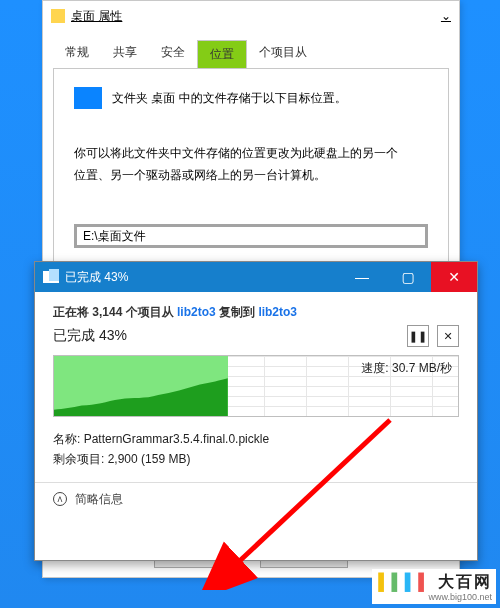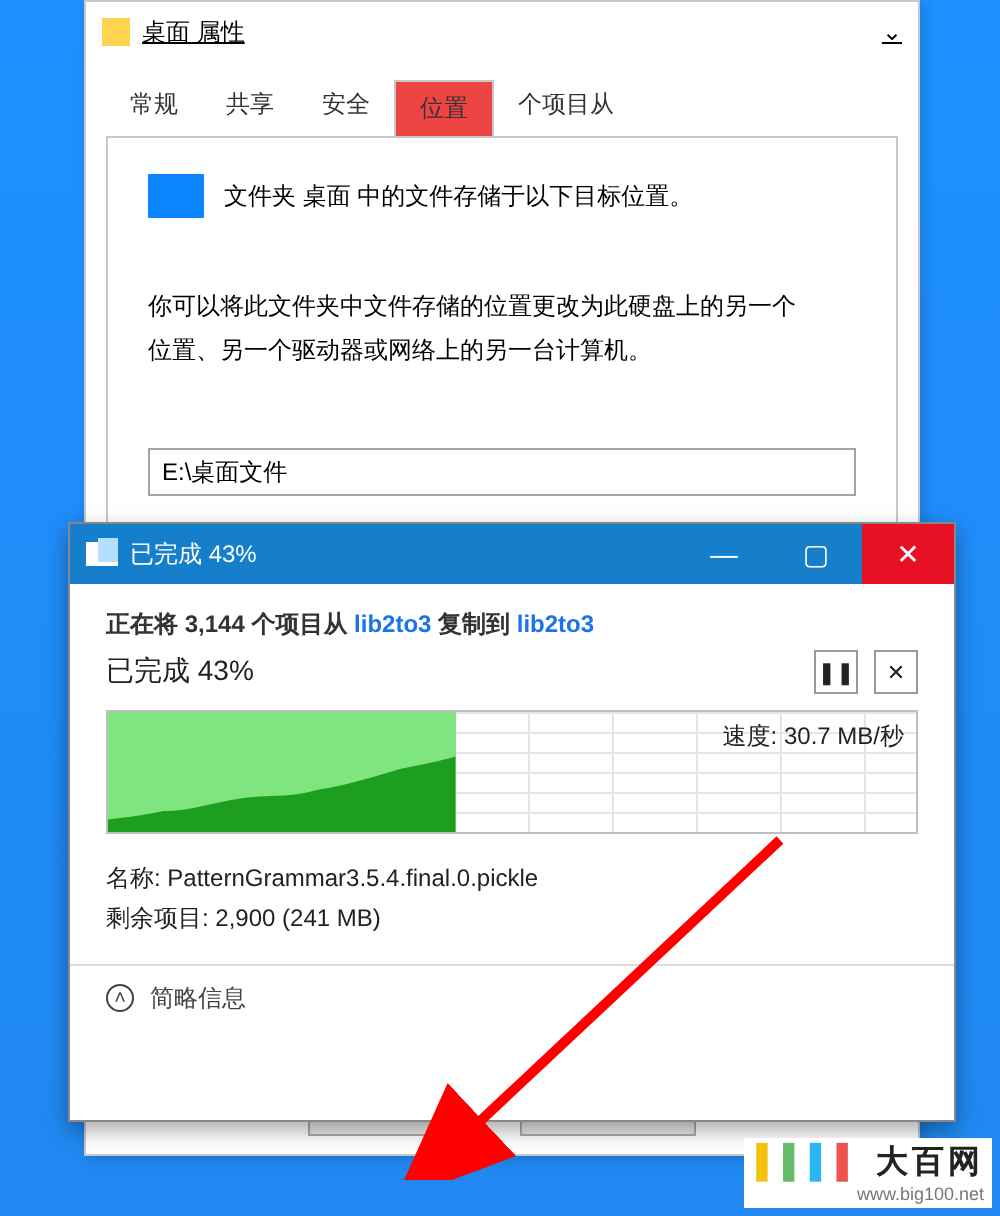--- a/index.html
+++ b/index.html
@@ -43,21 +43,21 @@
   }
   .tab {
     padding: 5px 12px;
     color: #333;
     cursor: pointer;
   }
   .tab.active {
     border: 1px solid #c8c8c8;
     border-bottom: 1px solid #fff;
     position: relative; top: 1px;
-    background: #ef4444;
+    background: #84cc16;
   }
   .tabpage {
     border: 1px solid #c8c8c8;
     margin: 0 10px 10px 10px;
     padding: 18px 14px 14px 14px;
     height: 470px;
     position: relative;
   }
   .folder-row {
     display: flex; align-items: center;
@@ -72,21 +72,21 @@
     padding: 20px 6px 0 6px;
     line-height: 1.8;
     color: #000;
   }
   .path-input {
     margin: 38px 6px 0 6px;
   }
   .path-input input {
     width: 100%;
     height: 24px;
-    border: 1px solid #a3a3a3;
+    border: 3px solid #a3a3a3;
     padding: 2px 6px;
     font-size: 12px;
     font-family: inherit;
   }
   .btn-row {
     position: absolute;
     left: 0; right: 0; bottom: 0;
     height: 44px;
     display: flex;
     justify-content: center;
@@ -266,21 +266,21 @@
           <path d="M0,40 L0,34 C6,33 10,32 16,30 C24,30 30,26 38,24 C46,22 52,24 60,20 C68,18 76,14 84,10 C90,8 96,6 100,4 L100,40 Z" fill="#1e9e1e"></path>
         </svg>
       </div>
       <div class="speed-lbl">速度: 30.7 MB/秒</div>
     </div>
     <div class="details">
       <div>
         <span>名称: </span><span>PatternGrammar3.5.4.final.0.pickle</span>
       </div>
       <div>
-        <span>剩余项目: </span><span>2,900 (241 MB)</span>
+        <span>剩余项目: </span><span>2,900 (159 MB)</span>
       </div>
     </div>
     <div class="sep"></div>
     <div class="brief-row">
       <div class="chev2">˄</div>
       <div>简略信息</div>
     </div>
   </div>
 </div>
 

